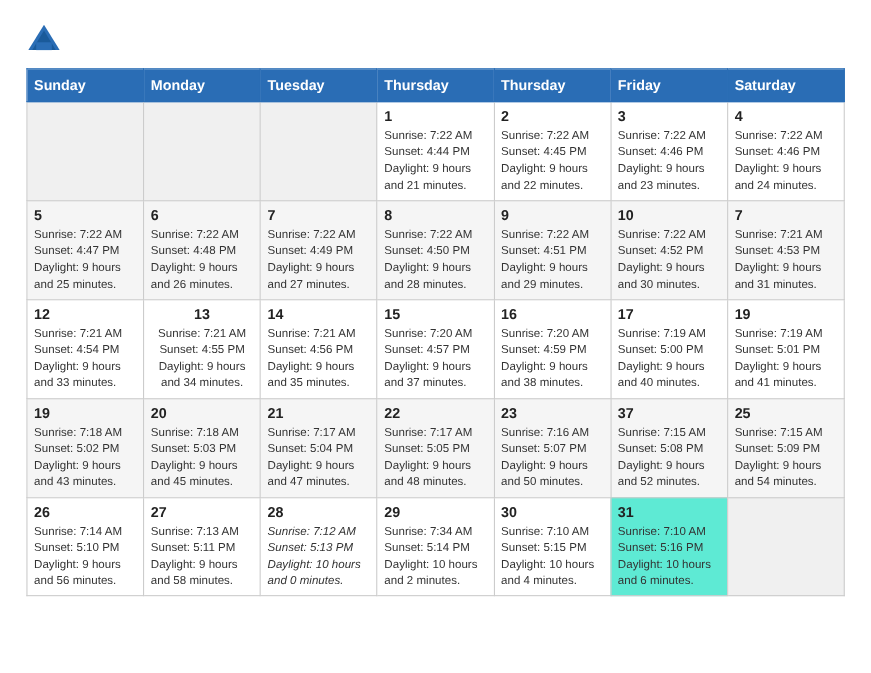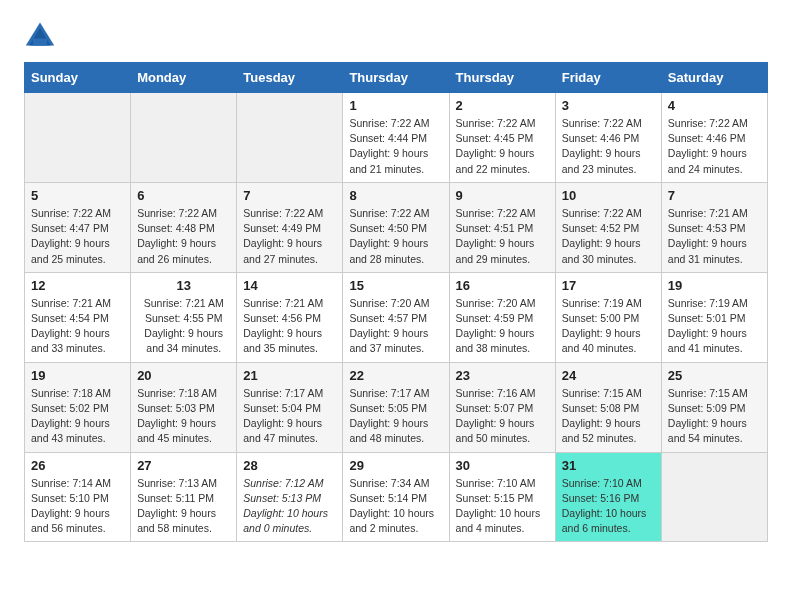--- a/index.html
+++ b/index.html
@@ -299,21 +299,21 @@
 and 48 minutes.</div>
           </td>
           <td style="background: rgb(245, 245, 245);">
             <div class="day-number">23</div>
             <div class="day-info" style="white-space: pre-line;">Sunrise: 7:16 AM
 Sunset: 5:07 PM
 Daylight: 9 hours
 and 50 minutes.</div>
           </td>
           <td style="background: rgb(245, 245, 245);">
-            <div class="day-number">24</div>
+            <div class="day-number">37</div>
             <div class="day-info" style="white-space: pre-line;">Sunrise: 7:15 AM
 Sunset: 5:08 PM
 Daylight: 9 hours
 and 52 minutes.</div>
           </td>
           <td style="background: rgb(245, 245, 245);">
             <div class="day-number">25</div>
             <div class="day-info" style="white-space: pre-line;">Sunrise: 7:15 AM
 Sunset: 5:09 PM
 Daylight: 9 hours

